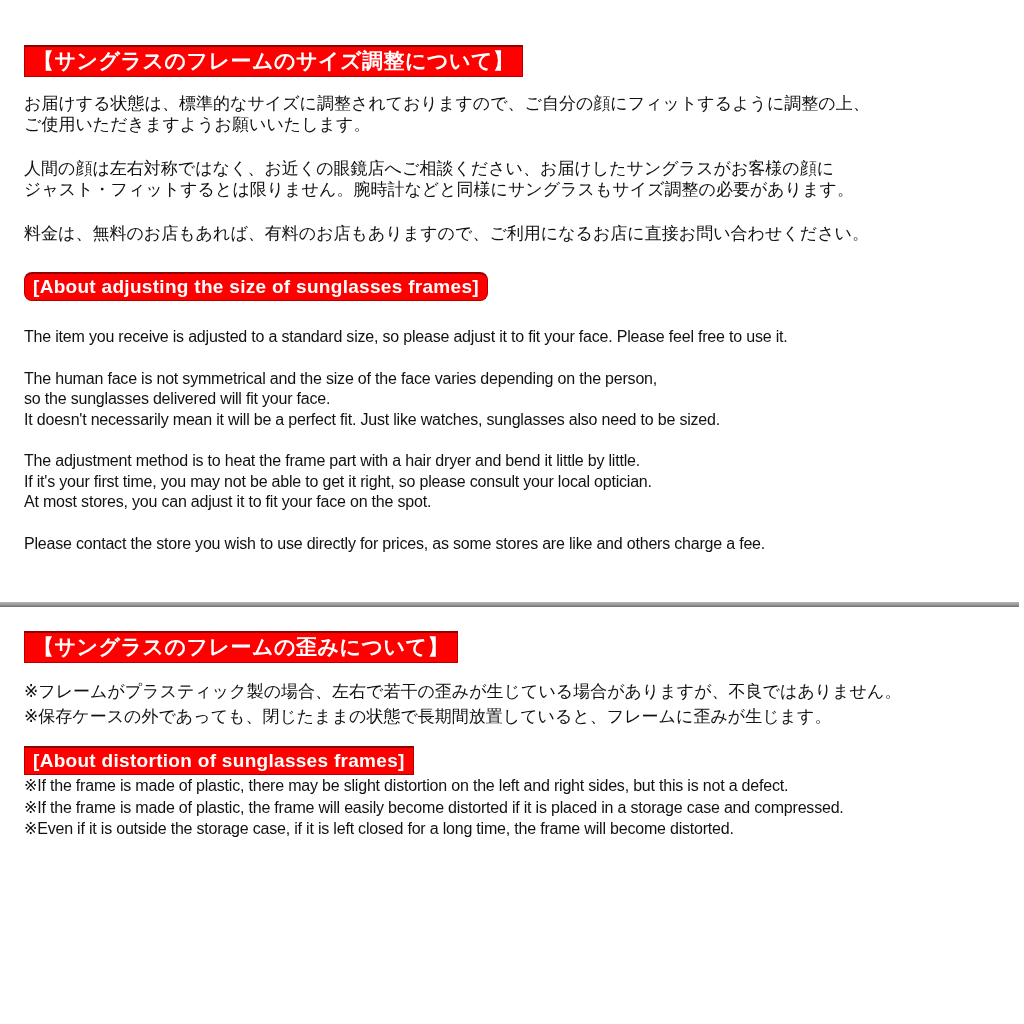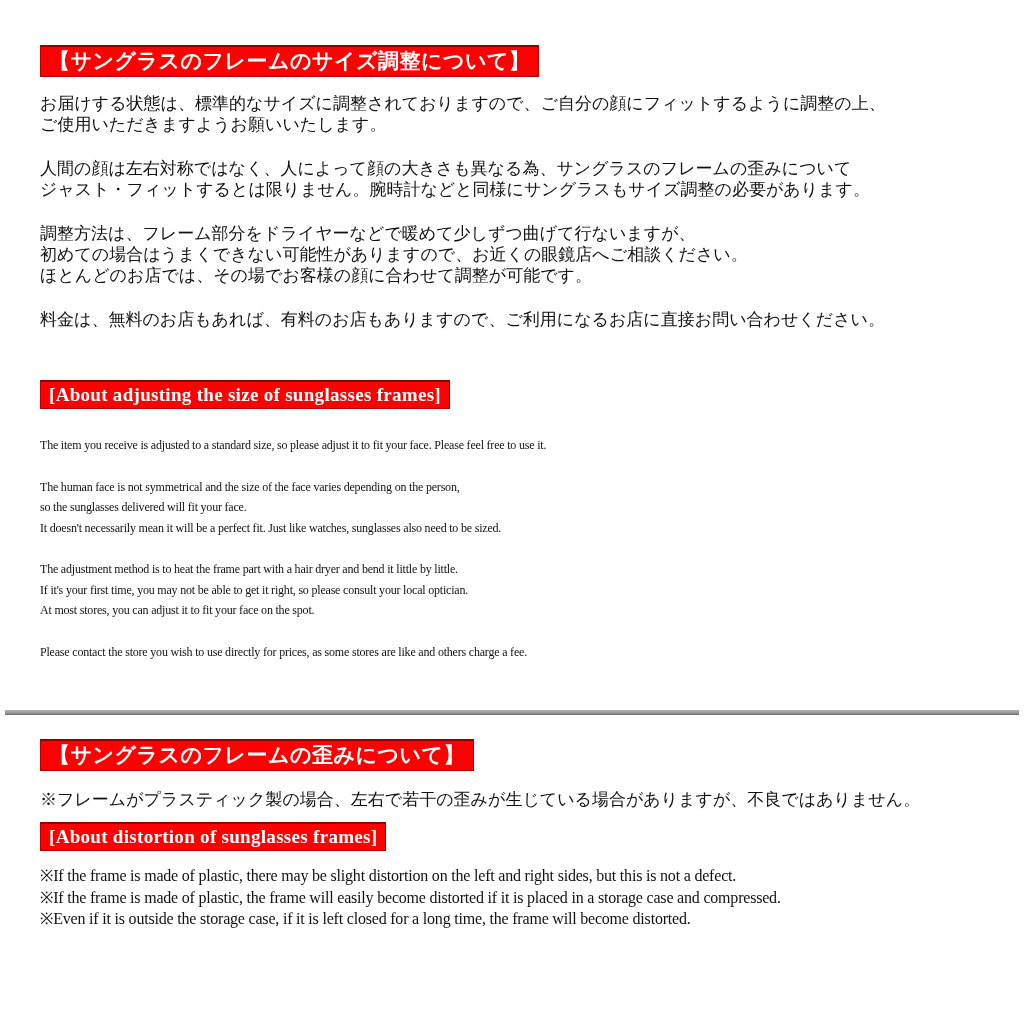--- a/index.html
+++ b/index.html
@@ -9,22 +9,21 @@
     width: 1024px;
     height: 1024px;
     overflow: hidden;
     font-family: "Liberation Sans", "DejaVu Sans", sans-serif;
     color: #111111;
   }
   .page {
     box-sizing: border-box;
     width: 1024px;
     height: 856px;
-    padding: 45px 10px 0 40px;
-    font-family: Liberation Serif, serif;
+    padding: 45px 10px 0 24px;
   }
   .red-heading {
     display: inline-block;
     background: #ff0000;
     color: #ffffff;
     font-weight: bold;
     margin: 0;
     border: 1px solid #b30000;
     border-top: 2px solid #8f0000;
   }
@@ -42,66 +41,63 @@
   }
   p { margin: 0; white-space: pre-line; }
   .jp-body {
     font-size: 17px;
     line-height: 21px;
     margin-top: 23px;
     letter-spacing: 0px;
   }
   .jp-body.first { margin-top: 16px; }
   .en-body {
-    font-size: 12px;
+    font-size: 16px;
     line-height: 20.5px;
     margin-top: 21px;
     letter-spacing: -0.2px;
   }
   .en-body.first { margin-top: 26px; }
-  .heading-en-1 { margin-top: 50px; }
+  .heading-en-1 { margin-top: 28px; border-radius: 8px; }
   .divider {
     border: none;
     height: 5px;
     background: linear-gradient(#b5b5b5, #989898 55%, #6e6e6e);
     margin: 48px -5px 0 -35px;
   }
   .heading-jp-2 { margin-top: 24px; }
   .notes-jp { margin-top: 16px; }
   .notes-jp .note-line {
     font-size: 17px;
     line-height: 25px;
     white-space: nowrap;
   }
-  .heading-en-2 { margin-top: 10px; }
-  .notes-en { margin-top: 14px; }
+  .heading-en-2 { margin-top: 17px; }
+  .notes-en { }
   .notes-en .note-line {
     font-size: 16px;
     line-height: 21.5px;
     letter-spacing: -0.2px;
     white-space: nowrap;
   }
 </style>
 </head>
 <body>
 
 <div class="page">
 
   <section>
     <h1 class="red-heading jp">【サングラスのフレームのサイズ調整について】</h1>
 
     <p class="jp-body first">お届けする状態は、標準的なサイズに調整されておりますので、ご自分の顔にフィットするように調整の上、
 ご使用いただきますようお願いいたします。</p>
 
-    <p class="jp-body">人間の顔は左右対称ではなく、人によって顔の大きさも異なる為、サングラスのフレームの歪みについて
+    <p class="jp-body">人間の顔は左右対称ではなく、お近くの眼鏡店へご相談ください、お届けしたサングラスがお客様の顔に
 ジャスト・フィットするとは限りません。腕時計などと同様にサングラスもサイズ調整の必要があります。</p>
 
-    <p class="jp-body">調整方法は、フレーム部分をドライヤーなどで暖めて少しずつ曲げて行ないますが、
-初めての場合はうまくできない可能性がありますので、お近くの眼鏡店へご相談ください。
-ほとんどのお店では、その場でお客様の顔に合わせて調整が可能です。</p>
 
     <p class="jp-body">料金は、無料のお店もあれば、有料のお店もありますので、ご利用になるお店に直接お問い合わせください。</p>
 
     <div>
       <h2 class="red-heading en heading-en-1">[About adjusting the size of sunglasses frames]</h2>
     </div>
 
     <p class="en-body first">The item you receive is adjusted to a standard size, so please adjust it to fit your face. Please feel free to use it.</p>
 
     <p class="en-body">The human face is not symmetrical and the size of the face varies depending on the person,
@@ -117,20 +113,21 @@
 
   <hr class="divider">
 
   <section>
     <div>
       <h1 class="red-heading jp heading-jp-2">【サングラスのフレームの歪みについて】</h1>
     </div>
 
     <div class="notes-jp">
       <p class="note-line">※フレームがプラスティック製の場合、左右で若干の歪みが生じている場合がありますが、不良ではありません。</p>
+      <p class="note-line">※保存ケースの外であっても、閉じたままの状態で長期間放置していると、フレームに歪みが生じます。</p>
     </div>
 
     <div>
       <h2 class="red-heading en heading-en-2">[About distortion of sunglasses frames]</h2>
     </div>
 
     <div class="notes-en">
       <p class="note-line">※If the frame is made of plastic, there may be slight distortion on the left and right sides, but this is not a defect.</p>
       <p class="note-line">※If the frame is made of plastic, the frame will easily become distorted if it is placed in a storage case and compressed.</p>
       <p class="note-line">※Even if it is outside the storage case, if it is left closed for a long time, the frame will become distorted.</p>

